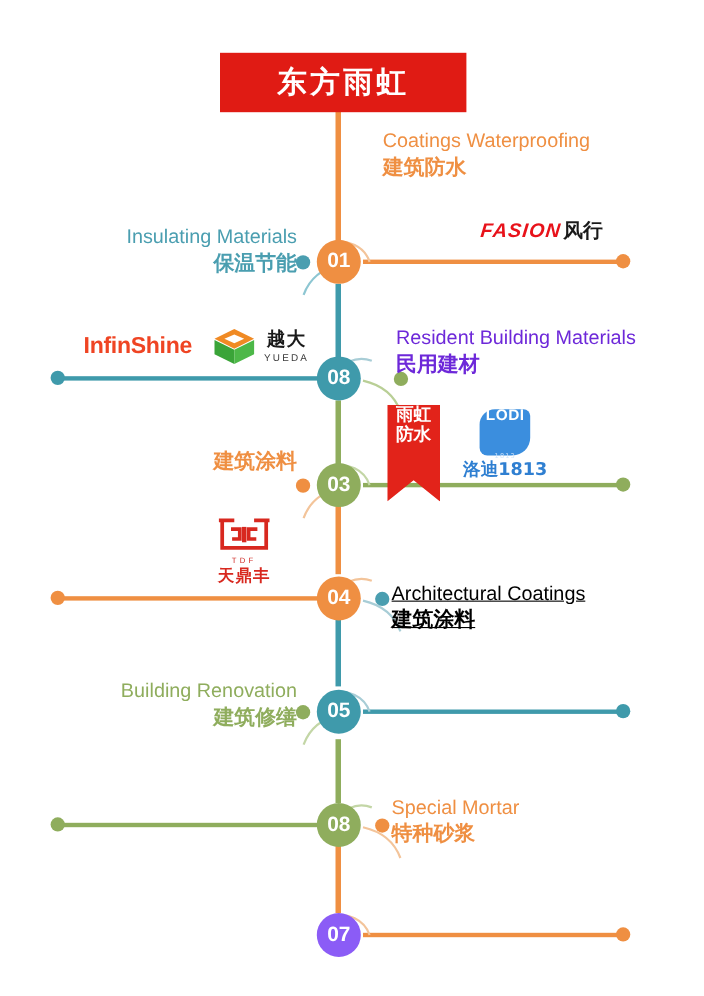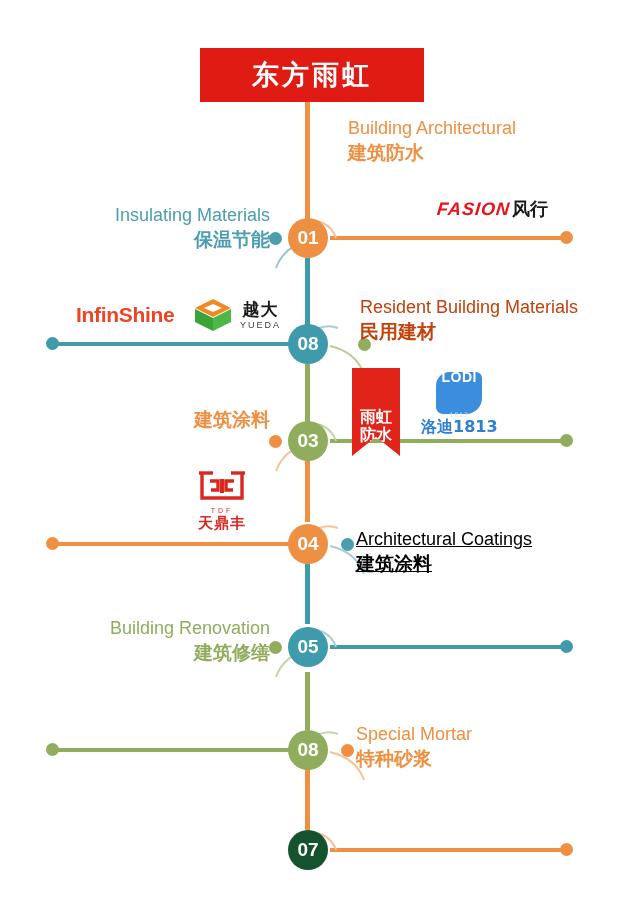--- a/index.html
+++ b/index.html
@@ -54,21 +54,21 @@
 
   .yueda{display:flex;align-items:center;gap:7px;}
   .yueda-mark{width:40px;height:34px;position:relative;}
   .yueda-txt{display:flex;flex-direction:column;align-items:center;line-height:1;}
   .yueda-cn{color:#1a1a1a;font-size:17px;font-weight:bold;letter-spacing:1px;
             font-family:"DejaVu Sans",sans-serif;}
   .yueda-en{color:#3b3b3b;font-size:9px;letter-spacing:2px;margin-top:3px;
             font-family:"Liberation Sans",sans-serif;}
 
   .yuhong{width:48px;height:88px;background:#e2231a;position:relative;
-          display:flex;align-items:flex-end;justify-content:center;
+          display:flex;align-items:flex-start;justify-content:center;
           clip-path:polygon(0 0,100% 0,100% 100%,50% 78%,0 100%);}
   .yuhong-txt{color:#ffffff;font-size:16px;font-weight:bold;line-height:18px;
               text-align:center;margin-bottom:12px;
               font-family:"DejaVu Sans",sans-serif;}
 
   .lodi{display:flex;flex-direction:column;align-items:center;}
   .lodi-mark{width:46px;height:42px;background:#3b8ede;
              border-radius:14px 6px 16px 7px;display:flex;flex-direction:column;
              align-items:center;justify-content:center;gap:25px;}
   .lodi-m1{color:#ffffff;font-size:14px;font-weight:bold;letter-spacing:0.5px;
@@ -96,21 +96,21 @@
   <div class="spine" style="left:305px;top:460px;height:62px;background:#ef8f42;"></div>
   <div class="spine" style="left:305px;top:562px;height:62px;background:#3f9aab;"></div>
   <div class="spine" style="left:305px;top:672px;height:58px;background:#8fad5d;"></div>
   <div class="spine" style="left:305px;top:768px;height:62px;background:#ef8f42;"></div>
 
   <div class="banner">
     <span class="banner-text">东方雨虹</span>
   </div>
 
   <div class="label left-align" style="left:348px;top:117px;color:#ef8f42;">
-    <div class="en">Building Architectural</div>
+    <div class="en">Coatings Waterproofing</div>
     <div class="cn">建筑防水</div>
   </div>
 
   <div class="hline" style="left:330px;top:236px;width:236px;background:#ef8f42;"></div>
   <div class="enddot" style="left:560px;top:231px;background:#ef8f42;"></div>
   <svg class="curve" style="left:266px;top:236px;width:50px;height:40px;">
     <path d="M44 4 Q18 10 10 32" stroke="#8dc6d2" stroke-width="2" fill="none"></path>
   </svg>
   <svg class="curve" style="left:296px;top:206px;width:58px;height:58px;">
     <path d="M6 16 A26 26 0 0 1 40 32" stroke="#f3c49a" stroke-width="2" fill="none"></path>
@@ -134,21 +134,21 @@
   <svg class="curve" style="left:324px;top:342px;width:50px;height:40px;">
     <path d="M6 4 Q32 10 40 32" stroke="#b9cf96" stroke-width="2" fill="none"></path>
   </svg>
   <svg class="curve" style="left:286px;top:312px;width:58px;height:58px;">
     <path d="M52 16 A26 26 0 0 0 18 32" stroke="#a8cdd6" stroke-width="2" fill="none"></path>
   </svg>
   <div class="accent-dot" style="left:358px;top:338px;background:#8fad5d;"></div>
   <div class="node" style="left:288px;top:324px;background:#3f9aab;">
     <span class="node-num">08</span>
   </div>
-  <div class="label left-align" style="left:360px;top:296px;color:#c2410c;">
+  <div class="label left-align" style="left:360px;top:296px;color:#6d28d9;">
     <div class="en">Resident Building Materials</div>
     <div class="cn">民用建材</div>
   </div>
 
   <div class="logo yueda" style="left:193px;top:298px;">
     <div class="yueda-mark">
       <svg width="40" height="34" viewBox="0 0 40 34">
         <polygon points="2,10 20,1 38,10 20,19" fill="#f08a24"></polygon>
         <polygon points="2,11 20,20 20,33 2,24" fill="#3aa438"></polygon>
         <polygon points="38,11 20,20 20,33 38,24" fill="#4db848"></polygon>
@@ -262,17 +262,17 @@
   <div class="label left-align" style="left:356px;top:723px;color:#ef8f42;">
     <div class="en">Special Mortar</div>
     <div class="cn">特种砂浆</div>
   </div>
 
   <div class="hline" style="left:330px;top:848px;width:236px;background:#ef8f42;"></div>
   <div class="enddot" style="left:560px;top:843px;background:#ef8f42;"></div>
   <svg class="curve" style="left:296px;top:818px;width:58px;height:58px;">
     <path d="M6 16 A26 26 0 0 1 40 32" stroke="#f3c49a" stroke-width="2" fill="none"></path>
   </svg>
-  <div class="node" style="left:288px;top:830px;background:#14532d;">
+  <div class="node" style="left:288px;top:830px;background:#8b5cf6;">
     <span class="node-num">07</span>
   </div>
 
 </div>
 
 </body></html>

